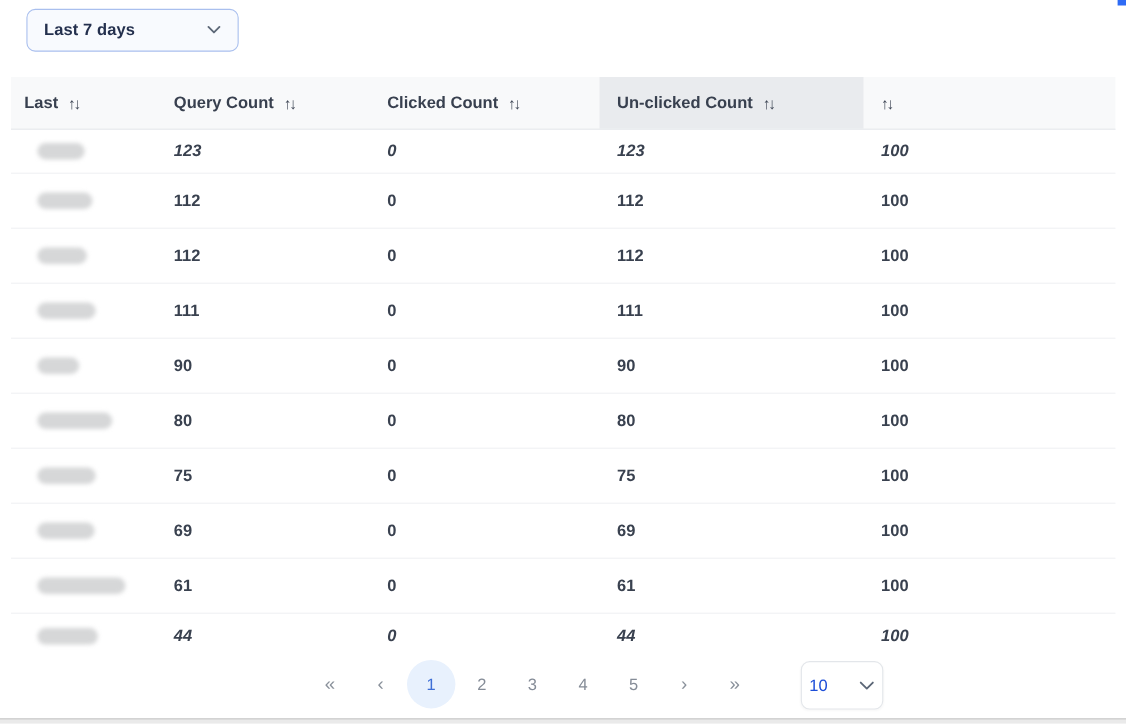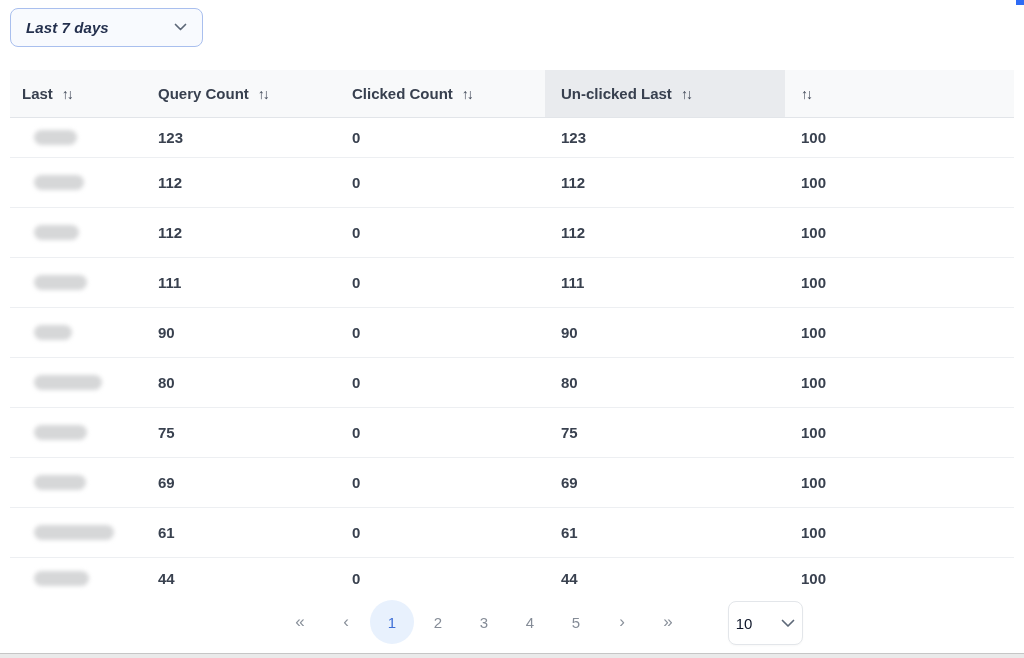--- a/index.html
+++ b/index.html
@@ -5,21 +5,21 @@
   * { box-sizing: border-box; margin: 0; padding: 0; }
   html, body {
     width: 1024px; height: 658px;
     background: #ffffff;
     font-family: "Liberation Sans", "DejaVu Sans", sans-serif;
     position: relative;
     overflow: hidden;
   }
 
   
-  .filter-bar { position: absolute; top: 8px; left: 10px; font-style: italic; }
+  .filter-bar { position: absolute; top: 8px; left: 24px; }
   .date-select {
     width: 193px; height: 39px;
     background: #f8fafe;
     border: 1px solid #a9bfee;
     border-radius: 8px;
     display: flex; align-items: center; justify-content: space-between;
     padding: 0 15px 0 15px;
     cursor: pointer;
   }
   .date-select .label {
@@ -51,21 +51,21 @@
     cursor: pointer;
     white-space: nowrap;
   }
   .th.c4, .th.c5 { padding-left: 16px; }
   .th.highlight { background: #e9ebee; }
   .sort-icon {
     font-size: 14px; font-weight: 400; color: #3f4756;
     letter-spacing: -2px; line-height: 1;
   }
   .trow { height: 50px; border-bottom: 1px solid #edeff2; background: #fff; }
-  .trow.short { height: 40px; }
+  .trow.short { height: 40px; font-style: italic; }
   .trow.last { border-bottom: none; }
   .td {
     font-size: 15px; font-weight: 700; color: #39414f;
     padding-left: 12px; white-space: nowrap;
   }
   .td.c4, .td.c5 { padding-left: 16px; }
   .redaction {
     height: 15px; width: 50px;
     margin-left: 12px;
     border-radius: 8px;
@@ -93,21 +93,21 @@
     background: #e8f1fd;
     color: #3e6fd6; font-weight: 500;
   }
   .page-size {
     width: 75px; height: 44px;
     margin-left: 37px; margin-top: 2px;
     background: #ffffff;
     border: 1px solid #e3e6ea;
     border-radius: 8px;
     display: flex; align-items: center; justify-content: center; gap: 29px;
-    font-size: 15px; color: #0f172a;
+    font-size: 15px; color: #1d4ed8;
     cursor: pointer;
     box-shadow: 0 1px 2px rgba(0,0,0,0.03);
   }
 
   .bottom-strip {
     position: absolute; left: 0; bottom: 0;
     width: 100%; height: 5px;
     background: #eaeaea;
     border-top: 1px solid #c6c6c6;
   }
@@ -136,21 +136,21 @@
     </div>
     <div class="th c2">
       <span>Query Count</span>
       <span class="sort-icon">↑↓</span>
     </div>
     <div class="th c3">
       <span>Clicked Count</span>
       <span class="sort-icon">↑↓</span>
     </div>
     <div class="th c4 highlight">
-      <span>Un-clicked Last</span>
+      <span>Un-clicked Count</span>
       <span class="sort-icon">↑↓</span>
     </div>
     <div class="th c5">
       <span class="sort-icon">↑↓</span>
     </div>
   </div>
 
   <div class="trow short">
     <div class="td c1">
         <div class="redaction" style="width: 43px;"></div>

